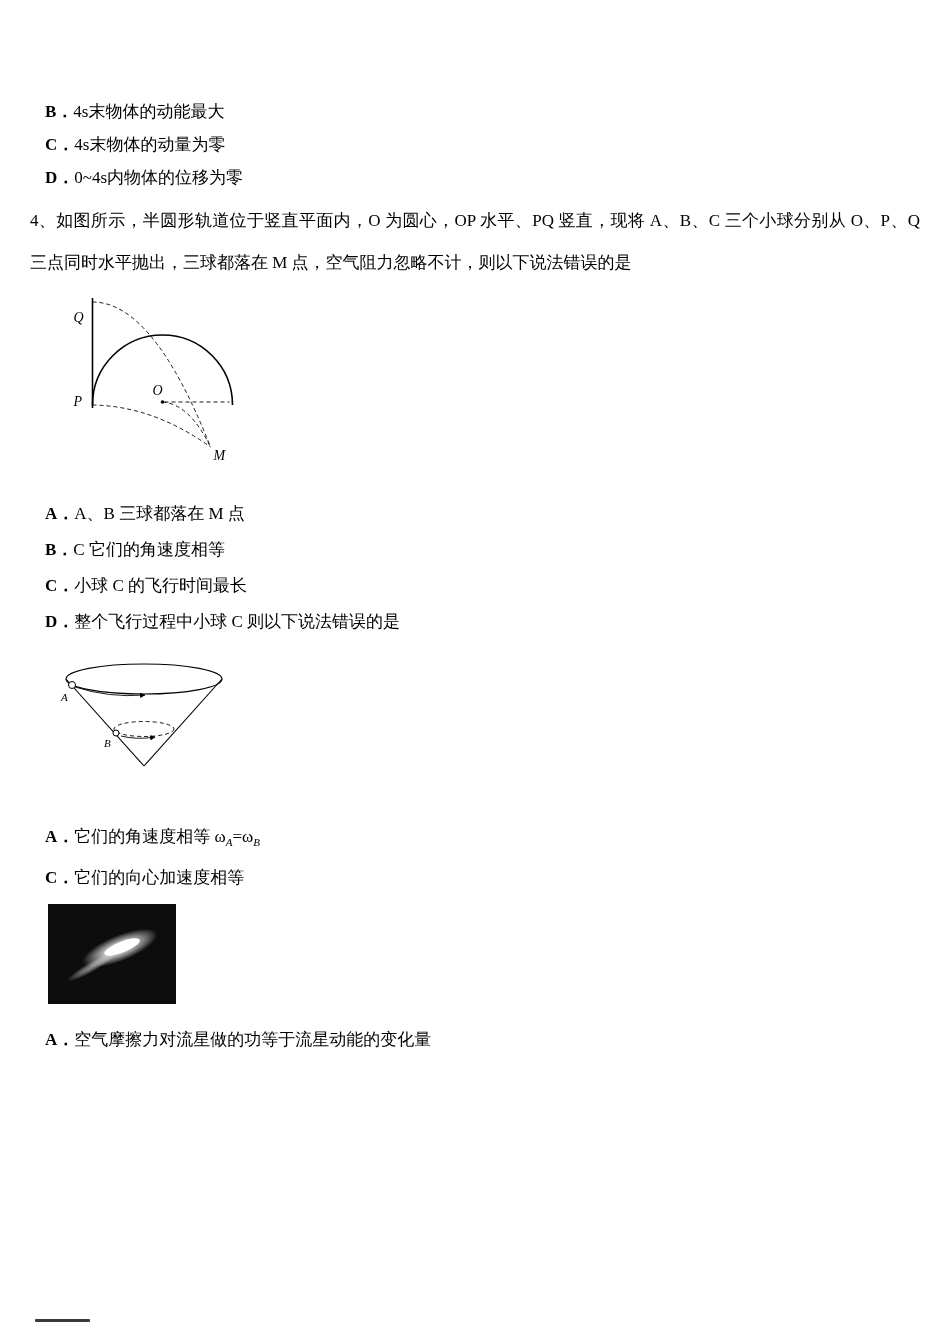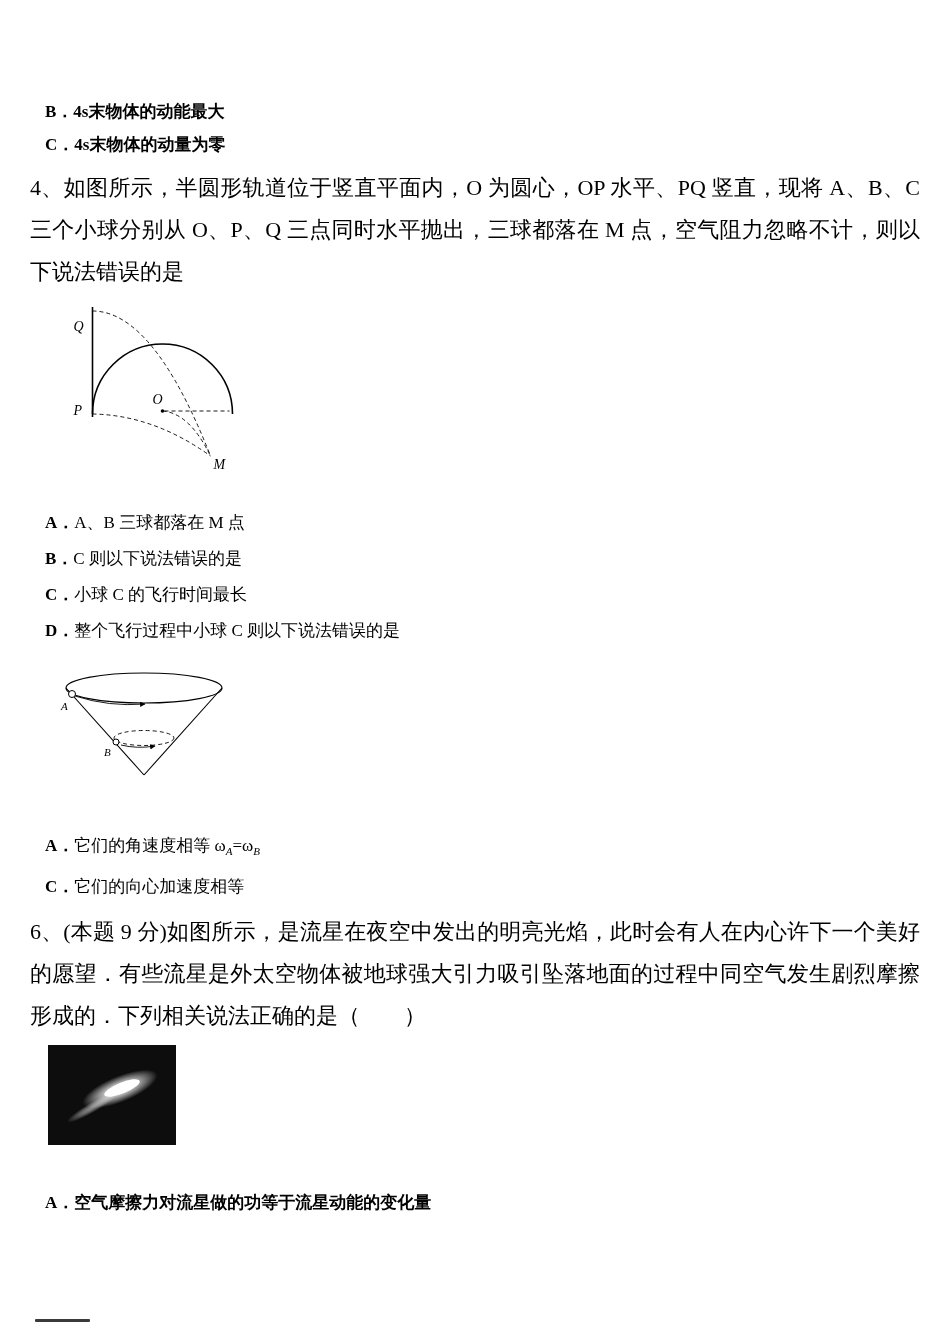--- a/index.html
+++ b/index.html
@@ -13,38 +13,38 @@
   .page { position:absolute; inset:0; padding:95px 30px 0 30px; }
 
   .opt-line {
     font-size:17px;
     line-height:33px;
     padding-left:15px;
     white-space:nowrap;
   }
   .opt-line.tall { line-height:36px; }
   .opt-label { font-weight:bold; }
-  .bold-text .opt-text { font-weight:bold; }
+  .bold-text .opt-text { font-weight:normal; }
 
   .stem {
-    font-size:22px;
+    font-size:17px;
     line-height:42px;
     text-align:justify;
     margin-top:6px;
   }
 
   .figure { display:block; }
   .fig1 { margin:6px 0 16px 35px; }
   .fig2 { margin:14px 0 40px 25px; }
   .fig3 { margin:8px 0 0 18px; }
 
   .opt-row { display:flex; gap:51px; }
   .opt-row.narrow { gap:28px;justify-content:space-between; }
   sub.vsub { font-size:11px; font-style:italic; }
-  .last-opt { margin-top:40px; }
+  .last-opt { margin-top:18px; }
 
   .stray-mark {
     position:absolute;
     left:35px;
     bottom:22px;
     width:55px;
     height:3px;
     background:#3a3a3a;
     border-radius:1px;
   }
@@ -52,20 +52,23 @@
 </head>
 <body>
 
 <div class="page">
 
   <div class="opt-line bold-text">
     <span class="opt-label">B．</span><span class="opt-text">4s末物体的动能最大</span>
   </div>
   <div class="opt-line bold-text">
     <span class="opt-label">C．</span><span class="opt-text">4s末物体的动量为零</span>
+  </div>
+  <div class="opt-line bold-text">
+    <span class="opt-label">D．</span><span class="opt-text">0~4s内物体的位移为零</span>
   </div>
 
   <p class="stem">4、如图所示，半圆形轨道位于竖直平面内，O 为圆心，OP 水平、PQ 竖直，现将 A、B、C 三个小球分别从 O、P、Q 三点同时水平抛出，三球都落在 M 点，空气阻力忽略不计，则以下说法错误的是</p>
 
   <svg class="figure fig1" width="205" height="190" viewBox="0 0 200 190">
     <g stroke="#000" fill="none">
       <line x1="25" y1="8" x2="25" y2="118" stroke-width="1.6"></line>
       <path d="M 25 115 A 70 70 0 0 1 165 115" stroke-width="1.6"></path>
       <line x1="97" y1="112" x2="162" y2="112" stroke-width="0.9" stroke-dasharray="4 3"></line>
       <path d="M 25 12 Q 86 12 143 157" stroke-width="0.9" stroke-dasharray="4 3"></path>
@@ -76,21 +79,21 @@
     <text x="6" y="32" font-size="14" font-style="italic">Q</text>
     <text x="6" y="116" font-size="14" font-style="italic">P</text>
     <text x="85" y="105" font-size="14" font-style="italic">O</text>
     <text x="146" y="170" font-size="14" font-style="italic">M</text>
   </svg>
 
   <div class="opt-line tall">
     <span class="opt-label">A．</span><span class="opt-text">A、B 三球都落在 M 点</span>
   </div>
   <div class="opt-line tall">
-    <span class="opt-label">B．</span><span class="opt-text">C 则以下说法错误的是</span>
+    <span class="opt-label">B．</span><span class="opt-text">C 它们的角速度相等</span>
   </div>
   <div class="opt-line tall">
     <span class="opt-label">C．</span><span class="opt-text">小球 C 的飞行时间最长</span>
   </div>
   <div class="opt-line tall">
     <span class="opt-label">D．</span><span class="opt-text">整个飞行过程中小球 C 则以下说法错误的是</span>
   </div>
 
 
   <svg class="figure fig2" width="178" height="125" viewBox="0 0 170 125">
@@ -117,21 +120,20 @@
     <span>
       <span class="opt-label">A．</span><span>它们的角速度相等 ω</span><sub class="vsub">A</sub><span>=ω</span><sub class="vsub">B</sub>
     </span>
   </div>
   <div class="opt-line tall opt-row narrow">
     <span>
       <span class="opt-label">C．</span><span>它们的向心加速度相等</span>
     </span>
   </div>
 
-  <p class="stem">6、(本题 9 分)如图所示，是流星在夜空中发出的明亮光焰，此时会有人在内心许下一个美好的愿望．有些流星是外太空物体被地球强大引力吸引坠落地面的过程中同空气发生剧烈摩擦形成的．下列相关说法正确的是（　　）</p>
 
   <svg class="figure fig3" width="128" height="100" viewBox="0 0 128 100">
     <defs>
       <radialGradient id="glow" cx="50%" cy="50%" r="50%">
         <stop offset="0%" stop-color="#ffffff" stop-opacity="1"></stop>
         <stop offset="45%" stop-color="#e8e8e8" stop-opacity="0.75"></stop>
         <stop offset="100%" stop-color="#ffffff" stop-opacity="0"></stop>
       </radialGradient>
     </defs>
     <rect width="128" height="100" fill="#0d0d0d"></rect>

